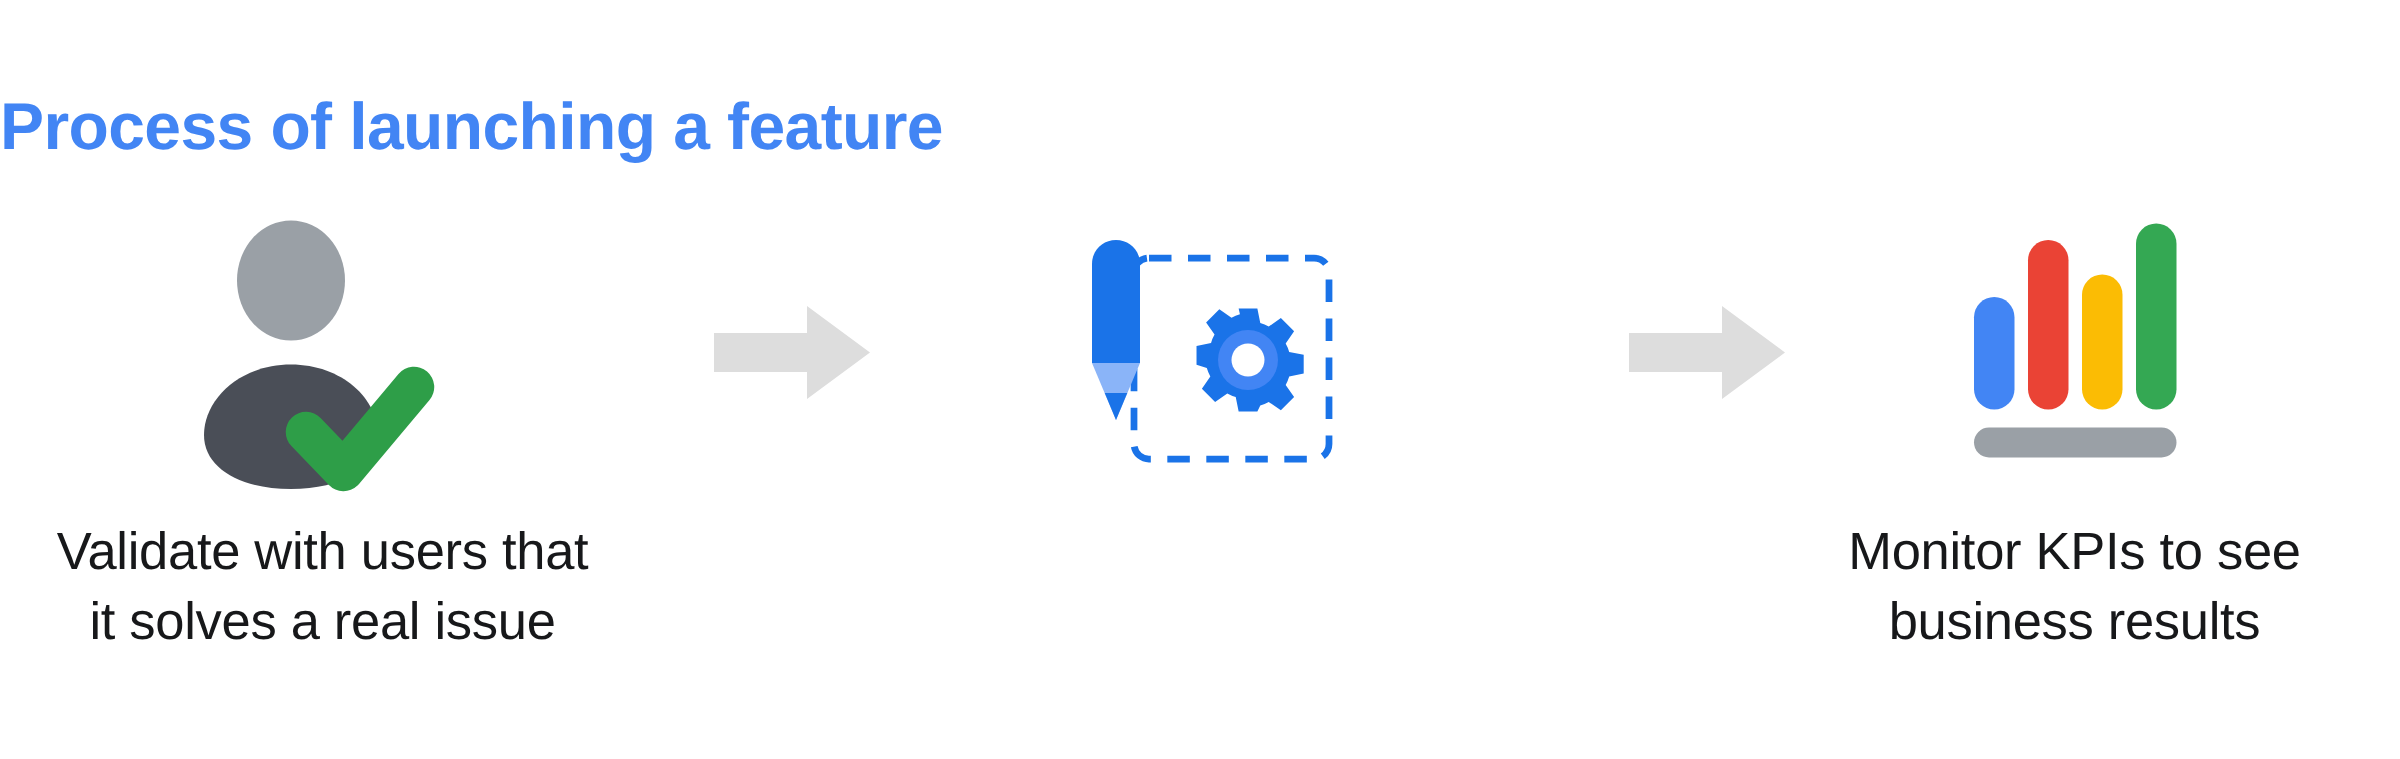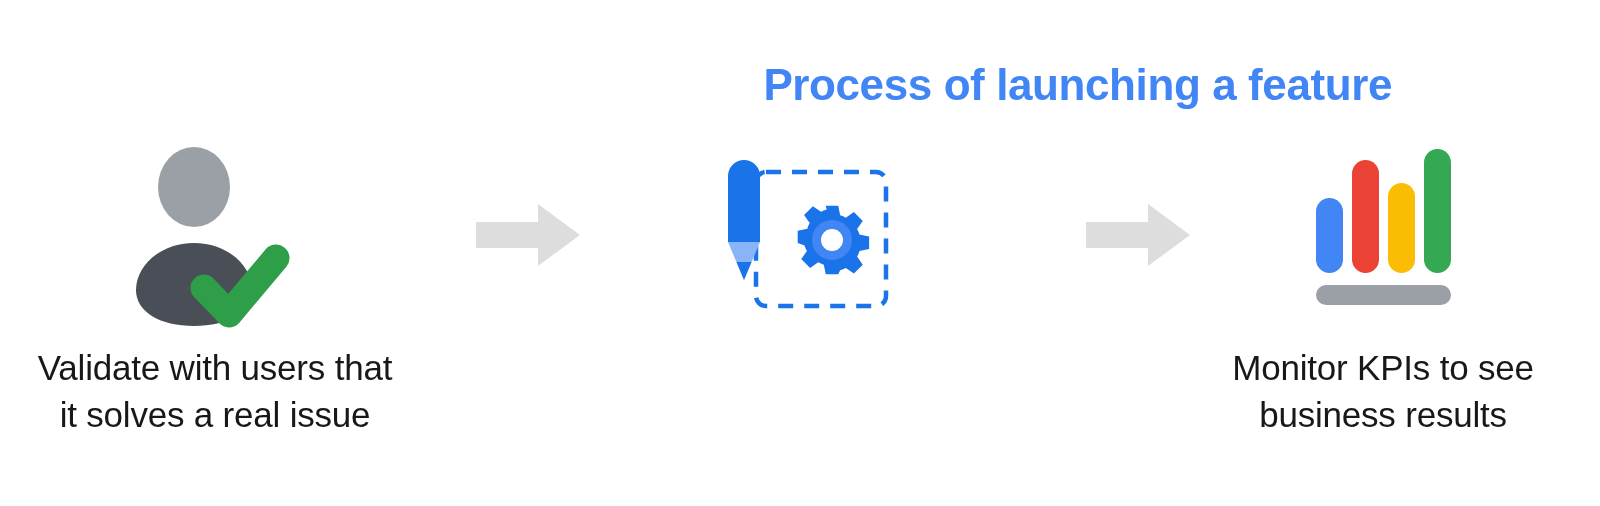--- a/index.html
+++ b/index.html
@@ -22,21 +22,21 @@
     height: 506px;
     background: #ffffff;
   }
 
   
   .diagram-title {
     position: absolute;
     top: 56px;
     left: 0;
     width: 1392px;
-    text-align: right;
+    text-align: left;
     font-size: 44px;
     line-height: 58px;
     font-weight: 700;
     letter-spacing: -0.4px;
     color: #4285F4;
     white-space: nowrap;
   }
 
   
   .flow {

